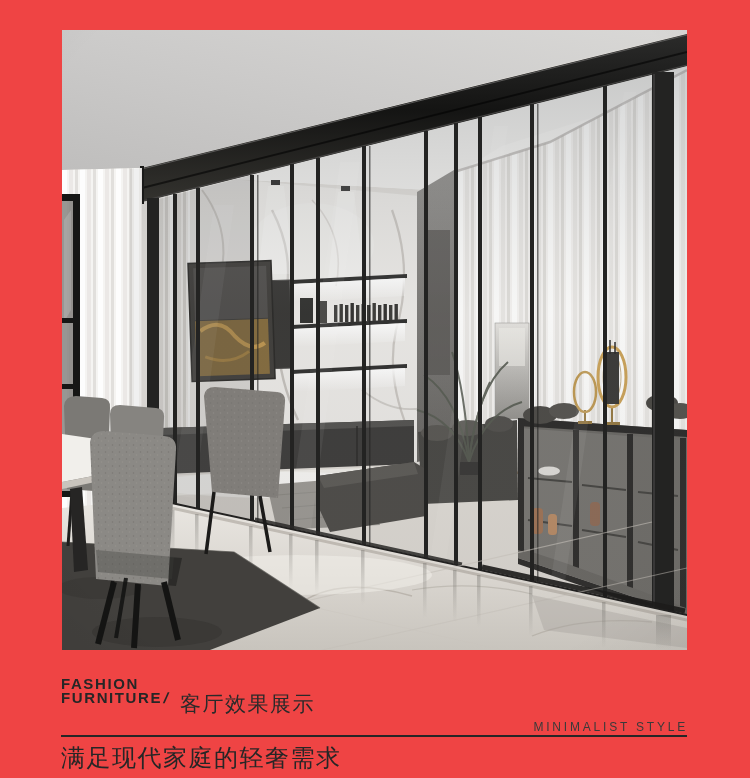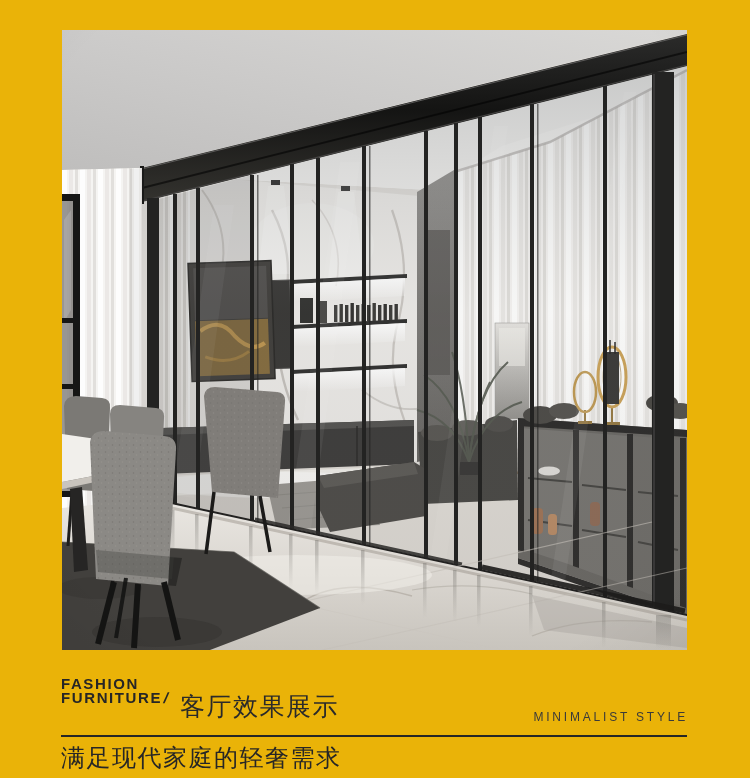--- a/index.html
+++ b/index.html
@@ -1,24 +1,24 @@
 <!DOCTYPE html>
 <html><head>
 <meta charset="utf-8">
 <style>
   html,body{margin:0;padding:0;}
   body{width:750px;height:778px;background:#ffffff;font-family:"Liberation Sans",sans-serif;position:relative;overflow:hidden;}
-  .page{position:absolute;left:0;top:0;width:750px;height:778px;background:#eab308;}
+  .page{position:absolute;left:0;top:0;width:750px;height:778px;background:#ef4444;}
   .photo{position:absolute;left:62px;top:30px;width:625px;height:620px;overflow:hidden;background:#dddad6;}
   .photo svg{display:block;}
   .caption{position:absolute;left:0;top:650px;width:750px;height:128px;}
   .brand{position:absolute;left:61px;top:27px;color:#262626;font-weight:800;font-size:15px;line-height:14px;letter-spacing:1.6px;}
   .brand .slash{display:inline-block;transform:skewX(-14deg);margin-left:2px;font-weight:800;}
-  .title-cn{position:absolute;left:180px;top:40px;color:#2a2a2a;font-size:25px;letter-spacing:1.5px;font-weight:500;white-space:nowrap;}
-  .style-label{position:absolute;right:62px;top:60px;color:#3a3a3a;font-size:12px;letter-spacing:2.8px;font-weight:500;white-space:nowrap;}
+  .title-cn{position:absolute;left:180px;top:40px;color:#2a2a2a;font-size:21px;letter-spacing:1.5px;font-weight:500;white-space:nowrap;}
+  .style-label{position:absolute;right:62px;top:70px;color:#3a3a3a;font-size:12px;letter-spacing:2.8px;font-weight:500;white-space:nowrap;}
   .divider{position:absolute;left:61px;top:85px;width:626px;height:2px;background:#262626;}
   .subtitle-cn{position:absolute;left:61px;top:92px;color:#262626;font-size:24px;letter-spacing:1.5px;white-space:nowrap;}
 </style>
 </head>
 <body>
 
 <div class="page">
 
   <div class="photo">
     <svg width="625" height="620" viewBox="0 0 625 620" xmlns="http://www.w3.org/2000/svg">

